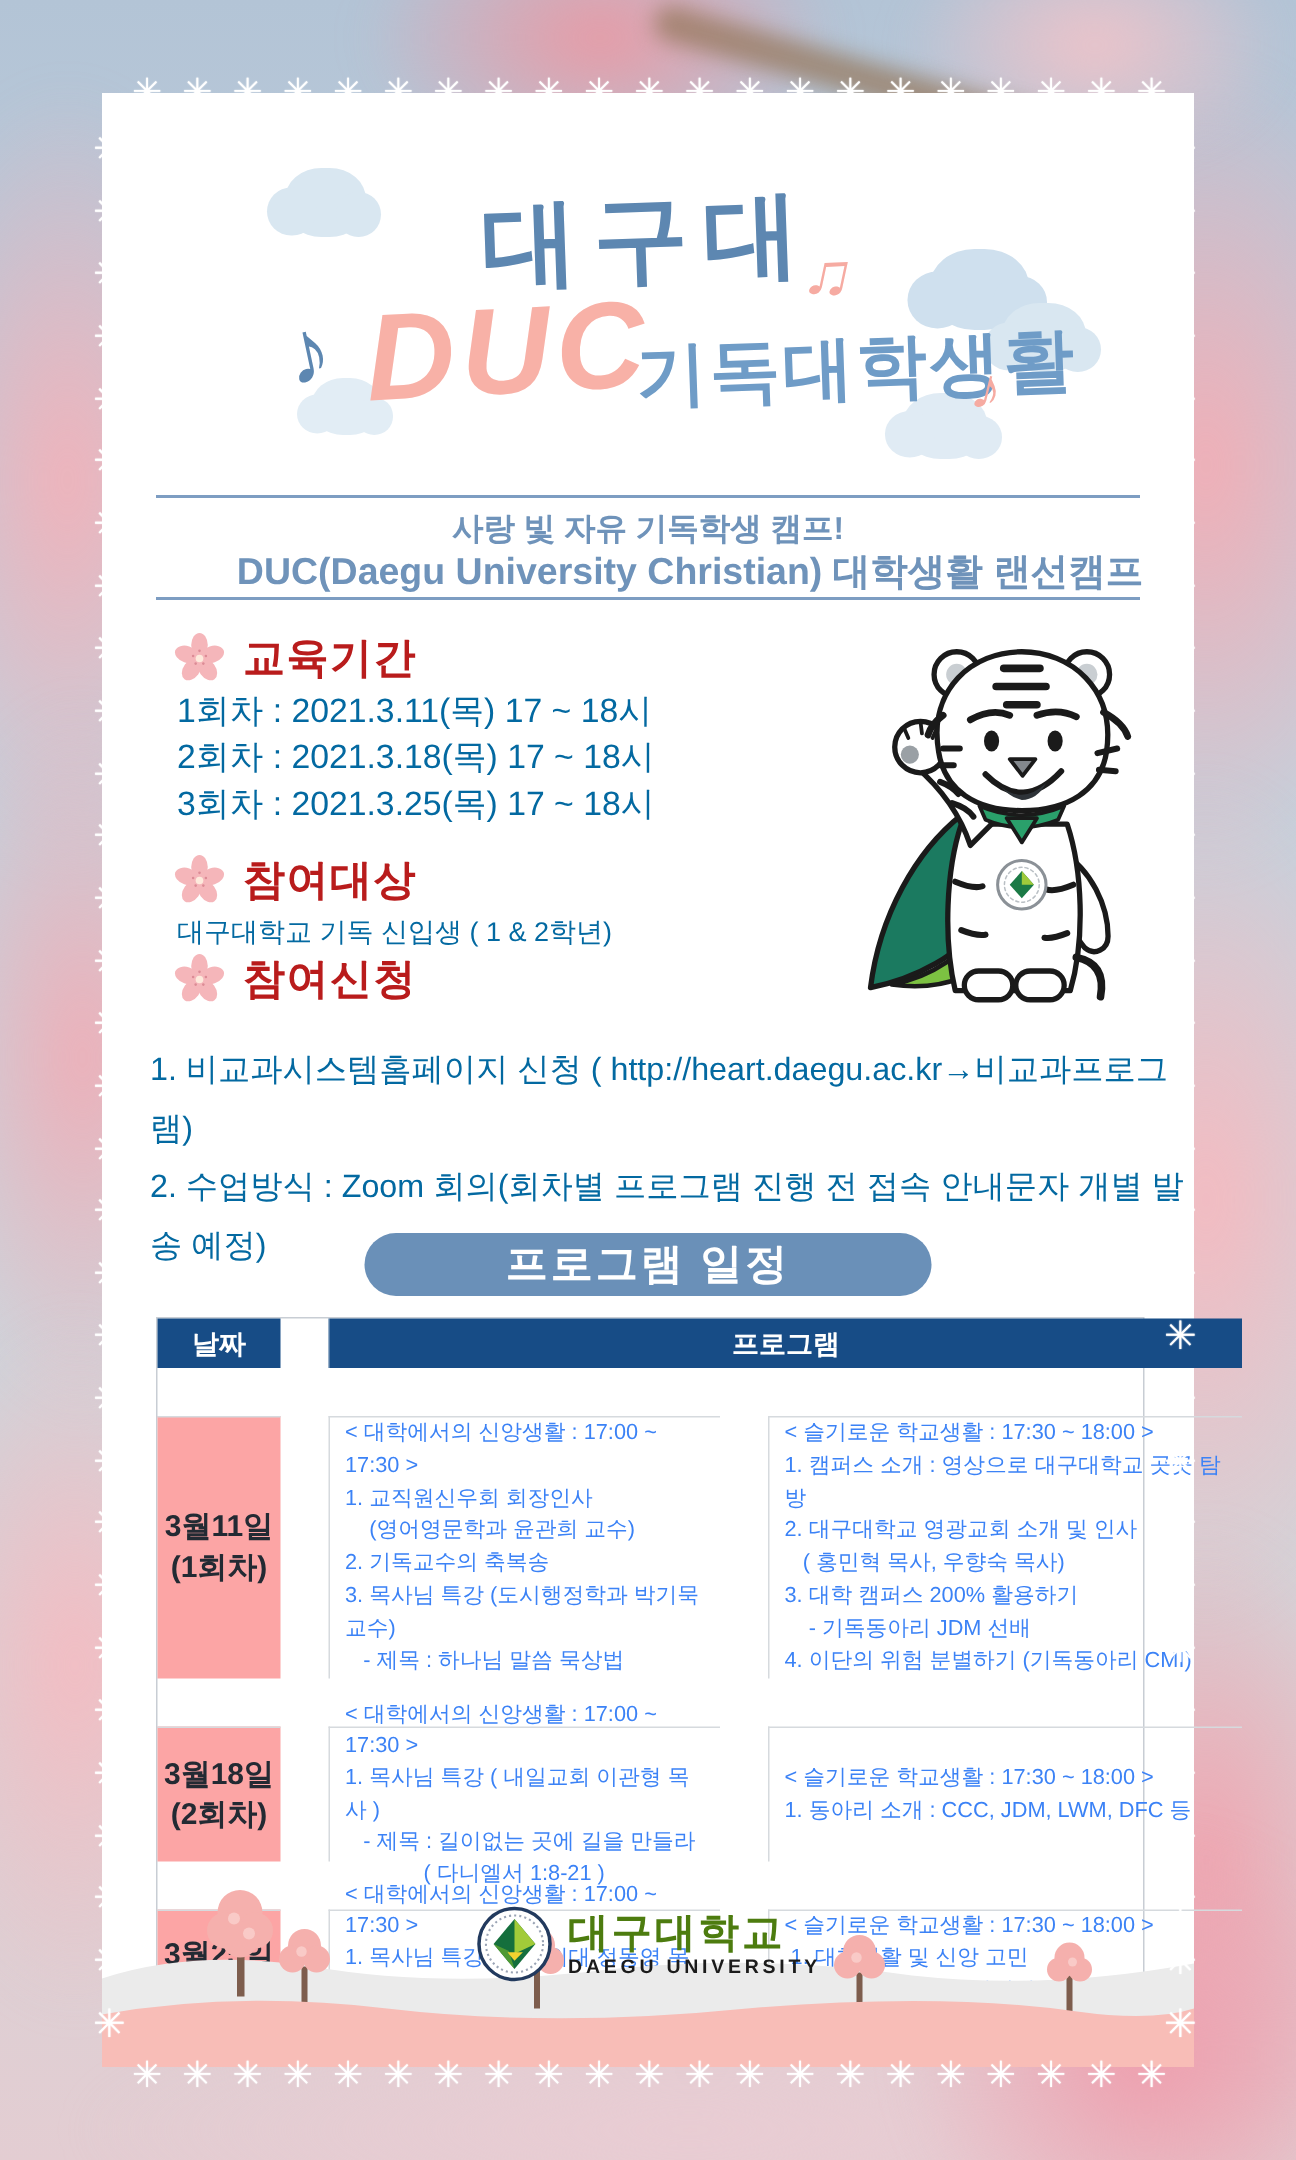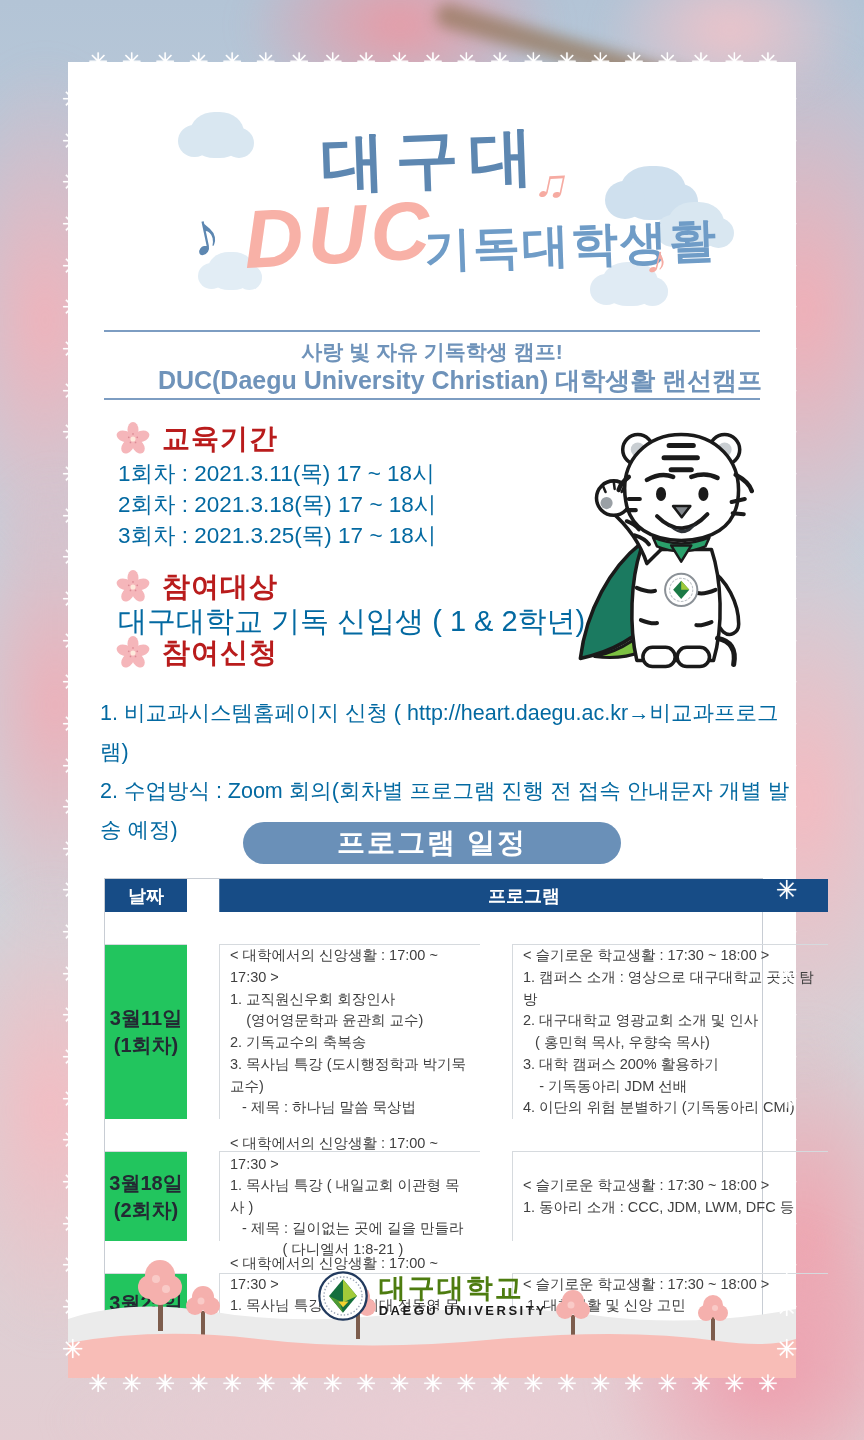--- a/index.html
+++ b/index.html
@@ -43,41 +43,41 @@
   .sub1{position:absolute;left:0;top:276px;width:100%;text-align:center;
     font-size:21px;font-weight:bold;color:#6f93ba;}
   .sub2{position:absolute;left:0;top:302px;width:100%;text-align:center;
     font-size:25px;color:#6f93ba;font-weight:bold;padding-left:28px;}
 
   
   .sec-head{position:absolute;display:flex;align-items:center;gap:12px;}
   .sec-title{font-size:28px;font-weight:bold;color:#b91c1c;letter-spacing:1px;}
   .sec-body{position:absolute;white-space:pre-wrap;color:#0369a1;}
   .h1{left:48px;top:358px;} .b1{left:50px;top:396px;font-size:22.5px;line-height:31px;}
-  .h2{left:48px;top:506px;} .b2{left:50px;top:544px;font-size:29px;line-height:30px;}
+  .h2{left:48px;top:506px;} .b2{left:50px;top:544px;font-size:18px;line-height:30px;}
   .h3{left:48px;top:572px;} .b3{left:32px;top:632px;font-size:21.5px;line-height:39px;}
 
   .mascot{position:absolute;left:472px;top:356px;width:232px;height:268px;}
 
   
   .pill{position:absolute;left:175px;top:760px;width:378px;height:42px;background:#6a90b8;
     border-radius:21px;display:flex;align-items:center;justify-content:center;
     color:#ffffff;font-size:28px;font-weight:bold;letter-spacing:2px;}
   .table{position:absolute;left:36px;top:816px;width:659px;
     display:grid;grid-template-columns:82px 261px 316px;grid-template-rows:33px 175px 90px 86px;
     border:1px solid #c8cdd4;box-sizing:border-box;background:#fff;gap:32px;}
   .th{background:#174c86;color:#fff;font-size:18px;font-weight:bold;
     display:flex;align-items:center;justify-content:center;}
   .th-prog{grid-column:2 / span 2;border-left:1px solid rgba(255,255,255,.25);text-align:right;}
-  .td-date{background:#22c55e;color:#232a33;font-weight:bold;font-size:20px;line-height:1.35;
+  .td-date{background:#fca5a5;color:#232a33;font-weight:bold;font-size:20px;line-height:1.35;
     display:flex;align-items:center;justify-content:center;text-align:center;white-space:pre-wrap;
     border-top:1px solid #d6dade;}
   .td{display:flex;align-items:center;border-top:1px solid #d6dade;border-left:1px solid #d6dade;
     padding:6px 10px;box-sizing:border-box;}
-  .td .txt{white-space:pre-wrap;color:#404040;font-size:14.5px;line-height:1.5;}
+  .td .txt{white-space:pre-wrap;color:#3b82f6;font-size:14.5px;line-height:1.5;}
   .r2 .txt,.r3 .txt{line-height:1.45;}
 
   
   .logo{position:absolute;left:0;top:1208px;width:100%;display:flex;align-items:center;
     justify-content:center;gap:10px;z-index:5;}
   .logo-text .kr{font-size:27px;font-weight:bold;color:#4d7c0f;letter-spacing:2px;line-height:1.1;}
   .logo-text .en{font-size:13px;font-weight:bold;color:#1b1b1b;letter-spacing:2.5px;}
   .landscape{position:absolute;left:0;top:1193px;width:728px;height:123px;}
 </style>
 </head>

